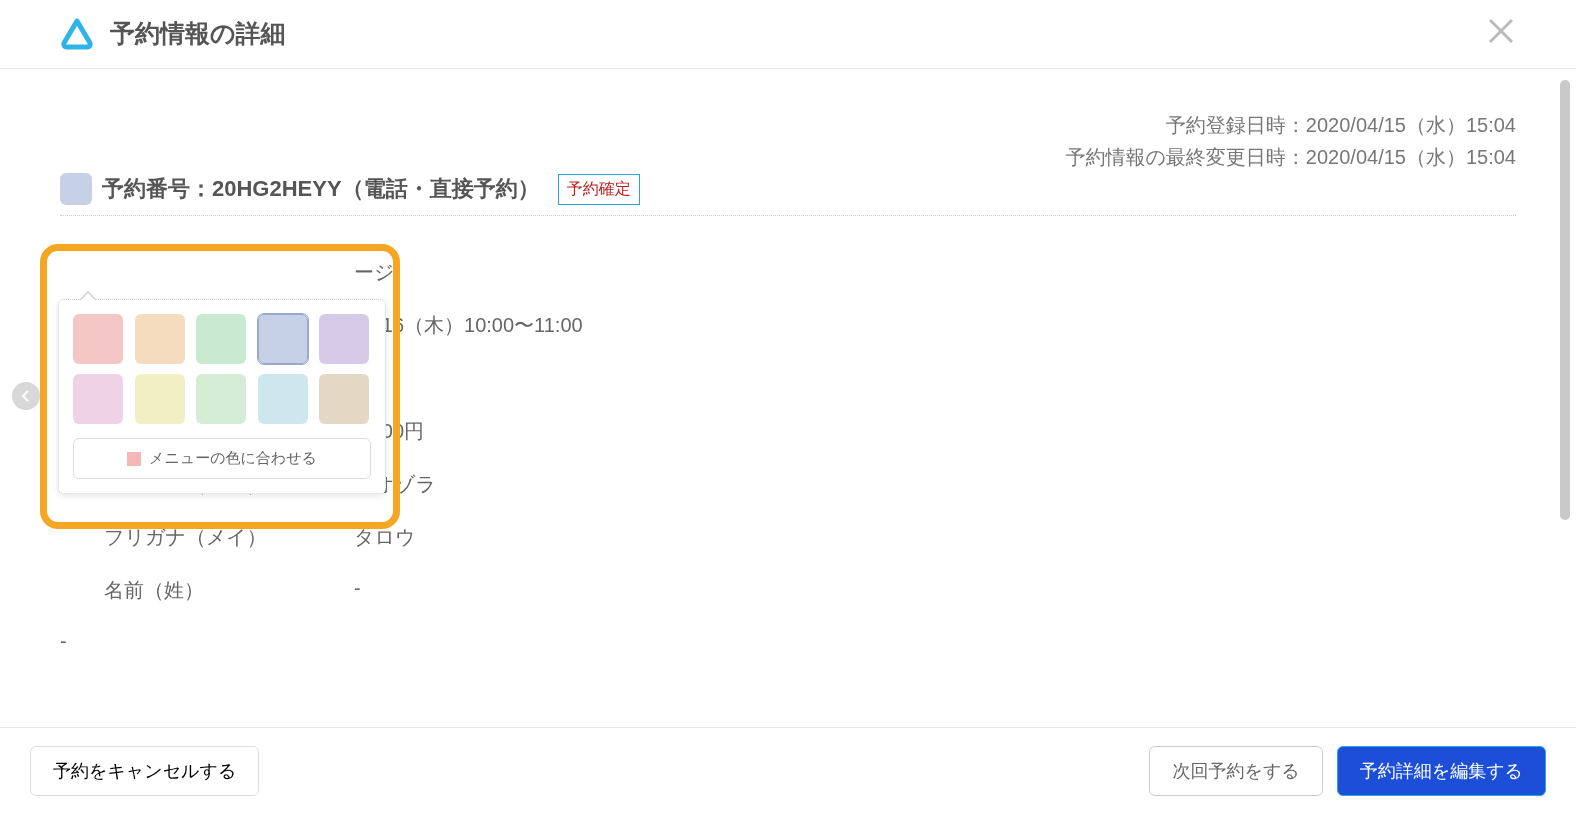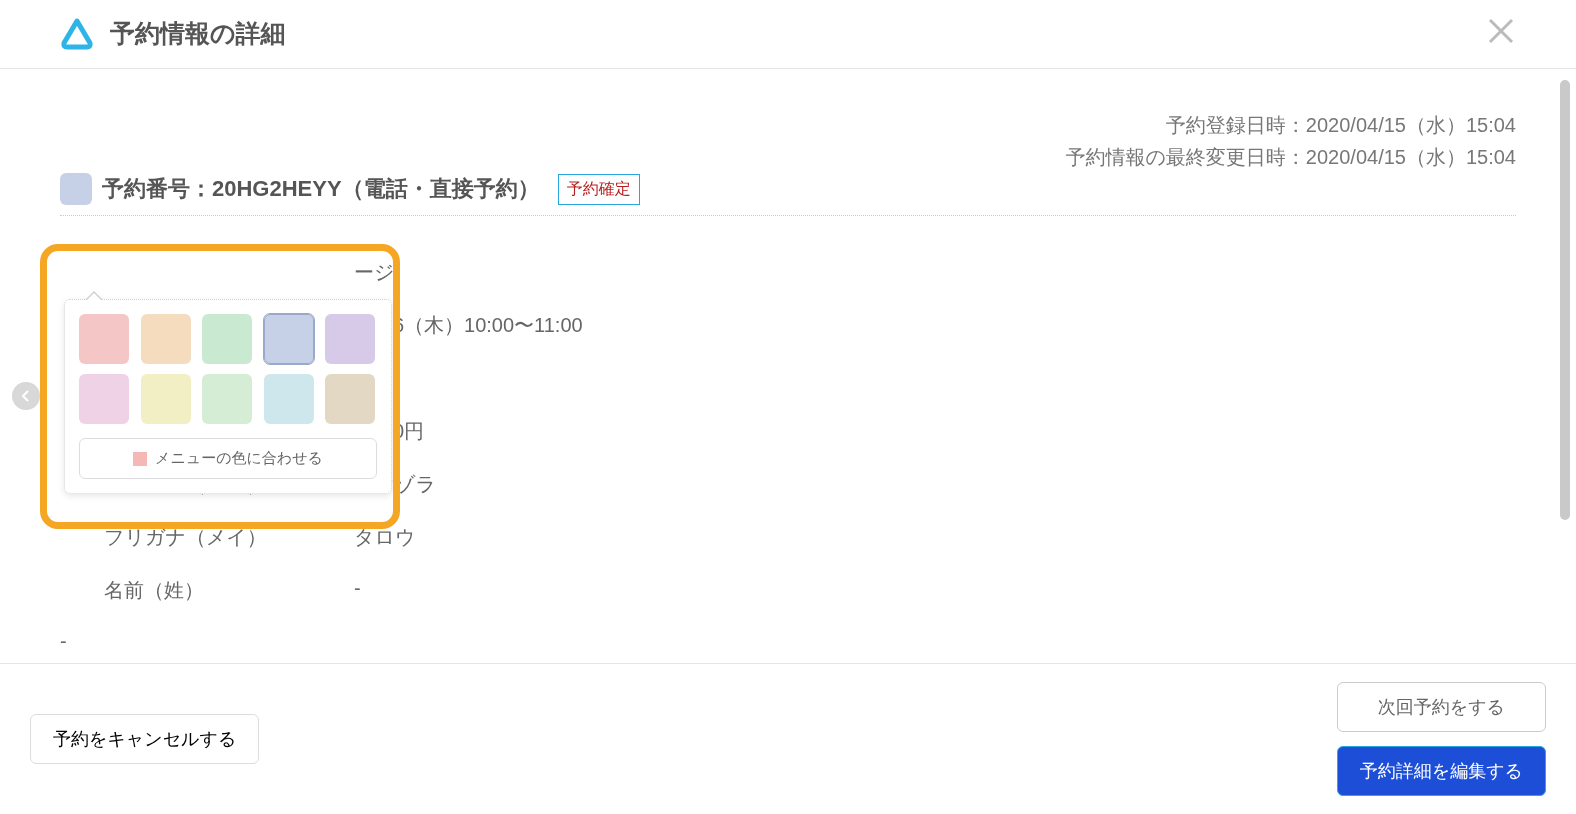--- a/index.html
+++ b/index.html
@@ -61,21 +61,21 @@
   border: none;
   border-top: 1px dotted #ccc;
   margin: 10px 0 30px 0;
 }
 .detail-row { display: flex; font-size: 20px; color: #666; padding: 13px 0; }
 .detail-label { width: 250px; margin-left: 44px; }
 .detail-value { flex: 1; }
 .color-popover {
   position: absolute;
   top: 230px;
-  left: 64px;
+  left: 58px;
   width: 328px;
   background: #fff;
   border: 1px dotted #d0d0d0;
   border-radius: 6px;
   box-shadow: 0 2px 6px rgba(0,0,0,0.1);
   padding: 14px;
 }
 .color-popover::before {
   content: "";
   position: absolute;
@@ -133,21 +133,21 @@
 .modal-footer {
   position: absolute;
   bottom: 0; left: 0; right: 0;
   display: flex;
   justify-content: space-between;
   align-items: center;
   padding: 18px 30px;
   border-top: 1px solid #e5e5e5;
   background: #fff;
 }
-.footer-right { display: flex; gap: 14px; flex-direction: column; }
+.footer-right { display: flex; gap: 14px; }
 .btn {
   padding: 12px 22px;
   font-size: 18px;
   border-radius: 6px;
   cursor: pointer;
   border: 1px solid #ccc;
   background: #fff;
 }
 .btn-cancel { color: #000000; border-color: #ddd; }
 .btn-next { color: #666; }

